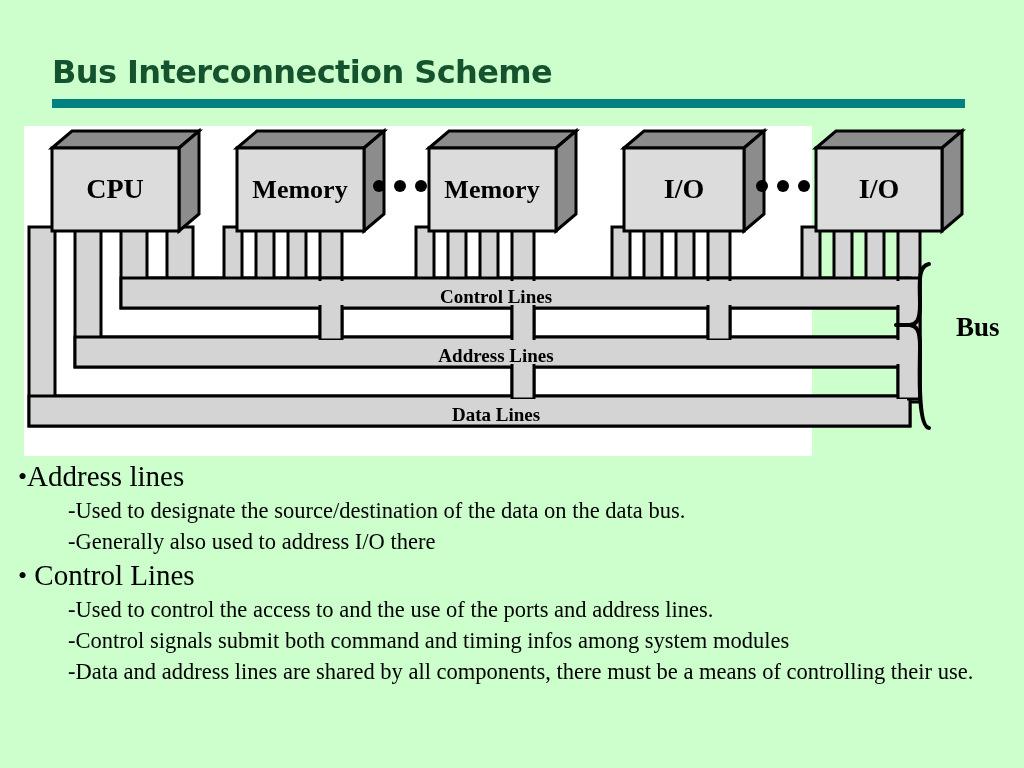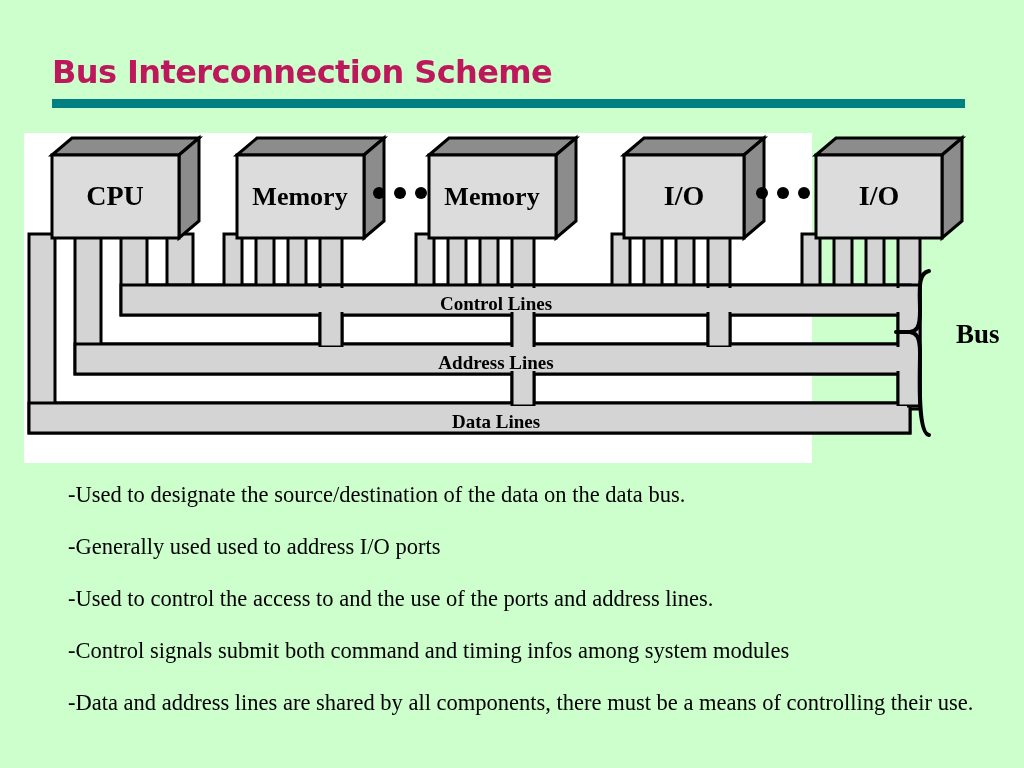--- a/index.html
+++ b/index.html
@@ -17,42 +17,41 @@
 
   
   #slide-title {
     position: absolute;
     left: 52px;
     top: 56px;
     font-family: "DejaVu Sans", "Liberation Sans", sans-serif;
     font-weight: bold;
     font-size: 32px;
     letter-spacing: -0.6px;
-    color: #be185d;
+    color: #14532d;
     white-space: nowrap;
     line-height: 1;
   }
   #title-rule {
     position: absolute;
     left: 52px;
     top: 99px;
     width: 913px;
     height: 9px;
     background: #008080;
   }
 
   
   #diagram-panel {
     position: absolute;
     left: 24px;
     top: 126px;
     width: 788px;
     height: 330px;
     background: #ffffff;
-    margin-top: 7px;
   }
   #diagram-svg {
     display: block;
     width: 976px;
     height: 330px;
   }
 
   
   #bullet-body {
     position: absolute;
@@ -70,21 +69,20 @@
   .bullet-l1 .dot {
     font-size: 26px;
     vertical-align: 1px;
   }
   .bullet-l2 {
     font-size: 22.5px;
     line-height: 1.38;
     color: #000;
     padding-left: 68px;
     max-width: 945px;
-    margin-top: 21px;
   }
   .bullet-l2.wrap { white-space: normal; }
 </style>
 </head>
 <body>
 
 <div id="slide-title">Bus Interconnection Scheme</div>
 <div id="title-rule"></div>
 
 <div id="diagram-panel">
@@ -204,25 +202,31 @@
   <g>
     <path d="M 905 138 C 893 140 896 160 896 178 C 896 196 892 198 886 199
              C 892 200 896 203 896 220 C 896 240 893 300 905 302" fill="none" stroke="#000" stroke-width="4" stroke-linecap="round"></path>
     <line x1="886" y1="199" x2="872" y2="199" stroke="#000" stroke-width="4" stroke-linecap="round"></line>
   </g>
   <text x="932" y="210" text-anchor="start" font-family="Liberation Serif, serif" font-size="27" font-weight="bold" fill="#000">Bus</text>
 </svg>
 </div>
 
 <div id="bullet-body">
+  <div class="bullet-l1">
+    <span class="dot">•</span><span>Address lines</span>
+  </div>
   <div class="bullet-l2">
     <span>-</span><span>Used to designate the source/destination of the data on the data bus.</span>
   </div>
   <div class="bullet-l2">
-    <span>-</span><span>Generally used used to address I/O ports</span>
+    <span>-</span><span>Generally also used to address I/O there</span>
+  </div>
+  <div class="bullet-l1">
+    <span class="dot">•</span><span> Control Lines</span>
   </div>
   <div class="bullet-l2">
     <span>-</span><span>Used to control the access to and the use of the ports and address lines.</span>
   </div>
   <div class="bullet-l2">
     <span>-</span><span>Control signals submit both command and timing infos among system modules</span>
   </div>
   <div class="bullet-l2 wrap">
     <span>-</span><span>Data and address lines are shared by all components, there must be a means of controlling their use.</span>
   </div>

